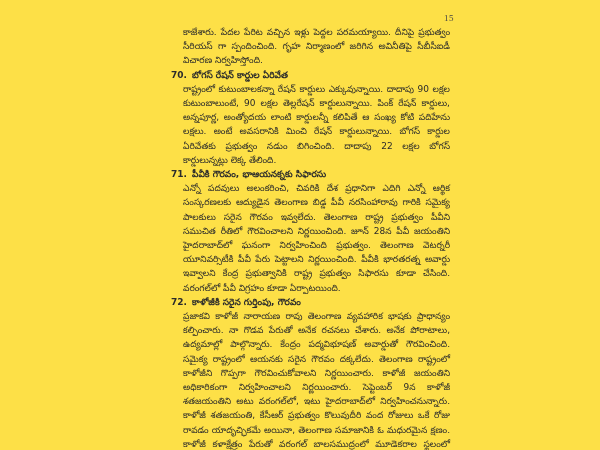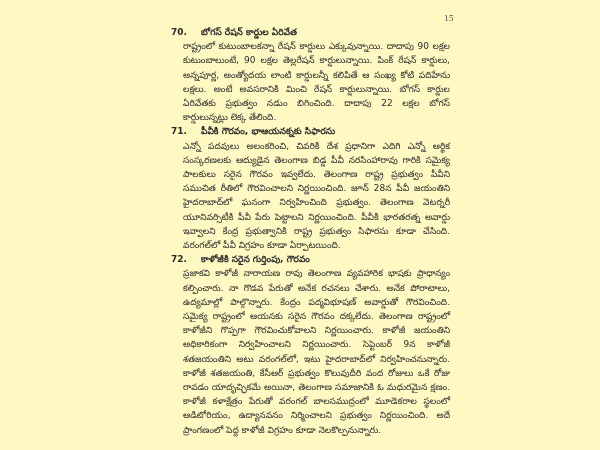--- a/index.html
+++ b/index.html
@@ -4,21 +4,21 @@
 <style>
   html, body {
     margin: 0;
     padding: 0;
     background: #ffffff;
   }
   .page {
     position: relative;
     width: 600px;
     height: 450px;
-    background: #fef9c3;
+    background: #fde047;
     overflow: hidden;
     font-family: "DejaVu Sans", sans-serif;
     color: #2b2b2b;
   }
   .page-number {
     position: absolute;
     top: 13px;
     left: 444px;
     font-size: 9px;
     color: #444;
@@ -43,32 +43,33 @@
     font-weight: bold;
     font-size: 9px;
     line-height: 14.2px;
     white-space: nowrap;
   }
   .section-heading .sec-num {
     display: inline-block;
     width: 12px;
   }
   .section-heading .sec-title {
-    padding-left: 18px;
+    padding-left: 9px;
   }
 </style>
 </head>
 <body>
 
 <div class="page">
 
   <div class="page-number">15</div>
 
   <div class="content">
 
+    <p class="para">కాజేశారు. పేదల పేరిట వచ్చిన ఇళ్లు పెద్దల పరమయ్యాయి. దీనిపై ప్రభుత్వం సీరియస్ గా స్పందించింది. గృహ నిర్మాణంలో జరిగిన అవినీతిపై సీబీసీఐడీ విచారణ నిర్వహిస్తోంది.</p>
 
     <h3 class="section-heading">
       <span class="sec-num">70.</span><span class="sec-title">బోగస్ రేషన్ కార్డుల ఏరివేత</span>
     </h3>
     <p class="para">రాష్ట్రంలో కుటుంబాలకన్నా రేషన్ కార్డులు ఎక్కువున్నాయి. దాదాపు 90 లక్షల కుటుంబాలుంటే, 90 లక్షల తెల్లరేషన్ కార్డులున్నాయి. పింక్ రేషన్ కార్డులు, అన్నపూర్ణ, అంత్యోదయ లాంటి కార్డులన్నీ కలిపితే ఆ సంఖ్య కోటి పదిహేను లక్షలు. అంటే అవసరానికి మించి రేషన్ కార్డులున్నాయి. బోగస్ కార్డుల ఏరివేతకు ప్రభుత్వం నడుం బిగించింది. దాదాపు 22 లక్షల బోగస్ కార్డులున్నట్లు లెక్క తేలింది.</p>
 
     <h3 class="section-heading">
       <span class="sec-num">71.</span><span class="sec-title">పీవీకి గౌరవం, భాఆయనక్నకు సిఫారసు</span>
     </h3>
     <p class="para">ఎన్నో పదవులు అలంకరించి, చివరికి దేశ ప్రధానిగా ఎదిగి ఎన్నో ఆర్థిక సంస్కరణలకు ఆద్యుడైన తెలంగాణ బిడ్డ పీవీ నరసింహారావు గారికి సమైక్య పాలకులు సరైన గౌరవం ఇవ్వలేదు. తెలంగాణ రాష్ట్ర ప్రభుత్వం పీవీని సముచిత రీతిలో గౌరవించాలని నిర్ణయించింది. జూన్ 28న పీవీ జయంతిని హైదరాబాద్‌లో ఘనంగా నిర్వహించింది ప్రభుత్వం. తెలంగాణ వెటర్నరీ యూనివర్సిటీకి పీవీ పేరు పెట్టాలని నిర్ణయించింది. పీవీకి భారతరత్న అవార్డు ఇవ్వాలని కేంద్ర ప్రభుత్వానికి రాష్ట్ర ప్రభుత్వం సిఫారసు కూడా చేసింది. వరంగల్‌లో పీవీ విగ్రహం కూడా ఏర్పాటయింది.</p>

